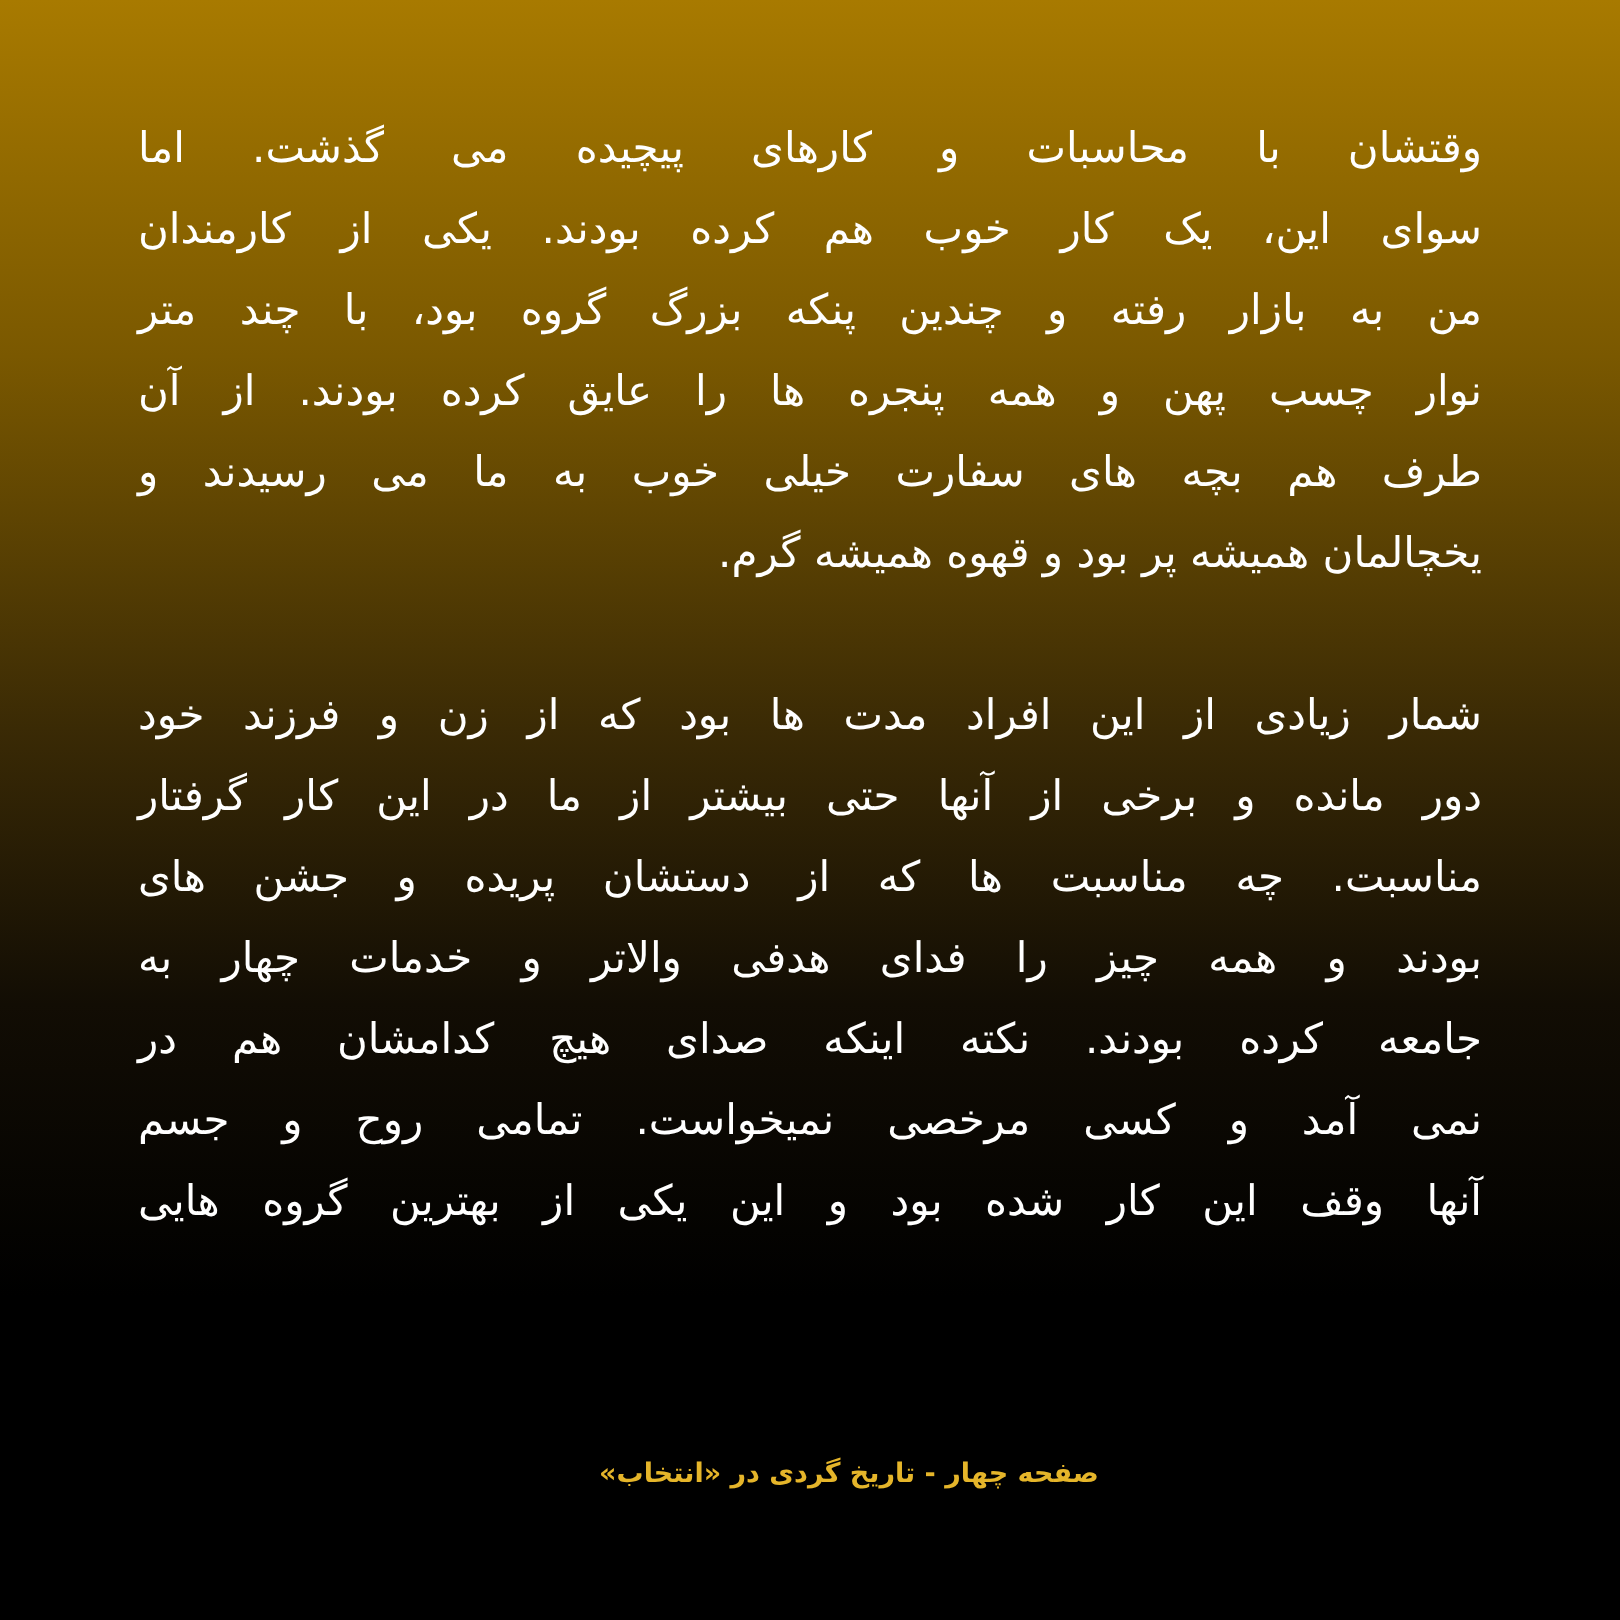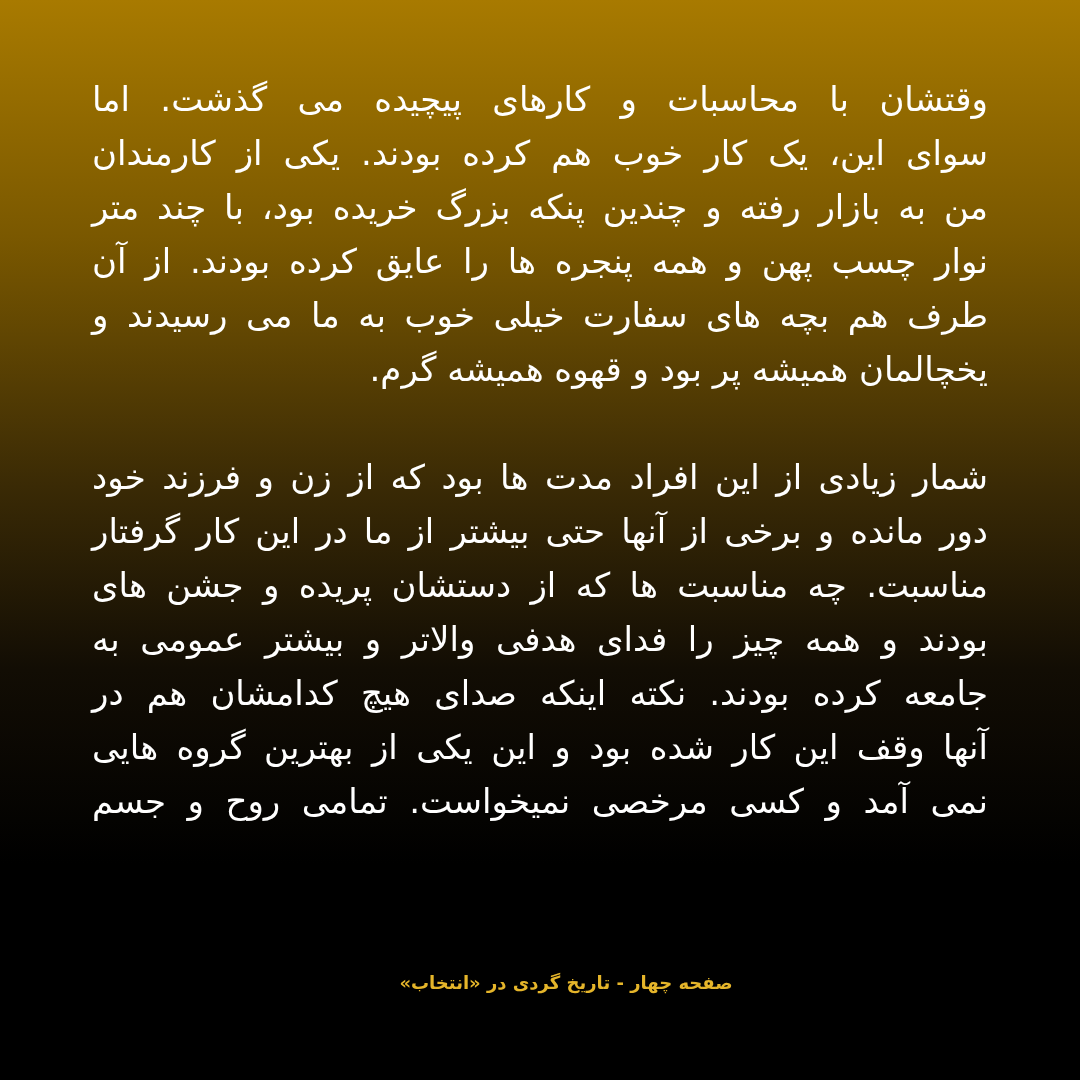--- a/index.html
+++ b/index.html
@@ -20,21 +20,21 @@
       width: 1080px;
       height: 1080px;
     }
     .body-text {
       position: absolute;
       left: 92px;
       right: 92px;
       top: 72px;
       direction: rtl;
       color: #ffffff;
-      font-size: 34px;
+      font-size: 28px;
       line-height: 54px;
       text-align: justify;
     }
     .line {
       display: block;
       white-space: nowrap;
       text-align: justify;
       text-align-last: justify;
       height: 54px;
     }
@@ -58,30 +58,30 @@
       margin-left: 26px;
     }
   </style>
 </head>
 <body>
 
 <div class="page">
   <div class="body-text">
     <span class="line">وقتشان با محاسبات و کارهای پیچیده می گذشت. اما</span>
     <span class="line">سوای این، یک کار خوب هم کرده بودند. یکی از کارمندان</span>
-    <span class="line">من به بازار رفته و چندین پنکه بزرگ خریده بود، با چند متر</span>
+    <span class="line">من به بازار رفته و چندین پنکه بزرگ گروه بود، با چند متر</span>
     <span class="line">نوار چسب پهن و همه پنجره ها را عایق کرده بودند. از آن</span>
     <span class="line">طرف هم بچه های سفارت خیلی خوب به ما می رسیدند و</span>
     <span class="line last">یخچالمان همیشه پر بود و قهوه همیشه گرم.</span>
 
     <div class="para-gap"></div>
 
     <span class="line">شمار زیادی از این افراد مدت ها بود که از زن و فرزند خود</span>
     <span class="line">دور مانده و برخی از آنها حتی بیشتر از ما در این کار گرفتار</span>
     <span class="line">مناسبت. چه مناسبت ها که از دستشان پریده و جشن های</span>
-    <span class="line">بودند و همه چیز را فدای هدفی والاتر و بیشتر عمومی به</span>
+    <span class="line">بودند و همه چیز را فدای هدفی والاتر و خدمات چهار به</span>
     <span class="line">جامعه کرده بودند. نکته اینکه صدای هیچ کدامشان هم در</span>
+    <span class="line">نمی آمد و کسی مرخصی نمیخواست. تمامی روح و جسم</span>
     <span class="line">آنها وقف این کار شده بود و این یکی از بهترین گروه هایی</span>
-    <span class="line">نمی آمد و کسی مرخصی نمیخواست. تمامی روح و جسم</span>
   </div>
 
   <div class="footer">صفحه چهار - تاریخ گردی در «انتخاب»</div>
 </div>
 
 </body></html>

